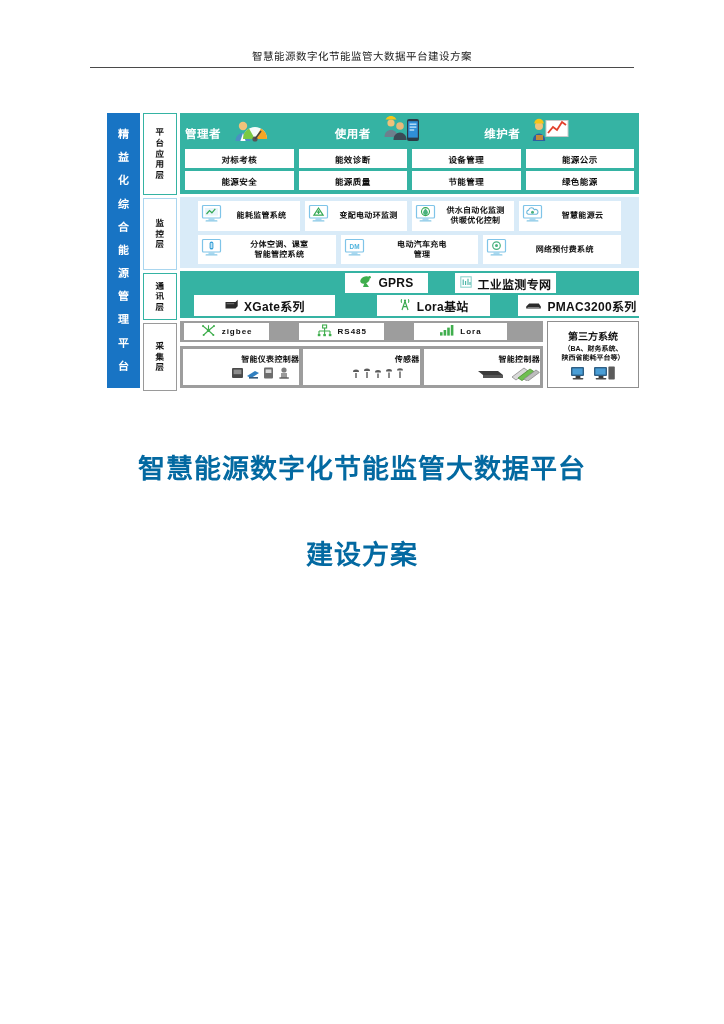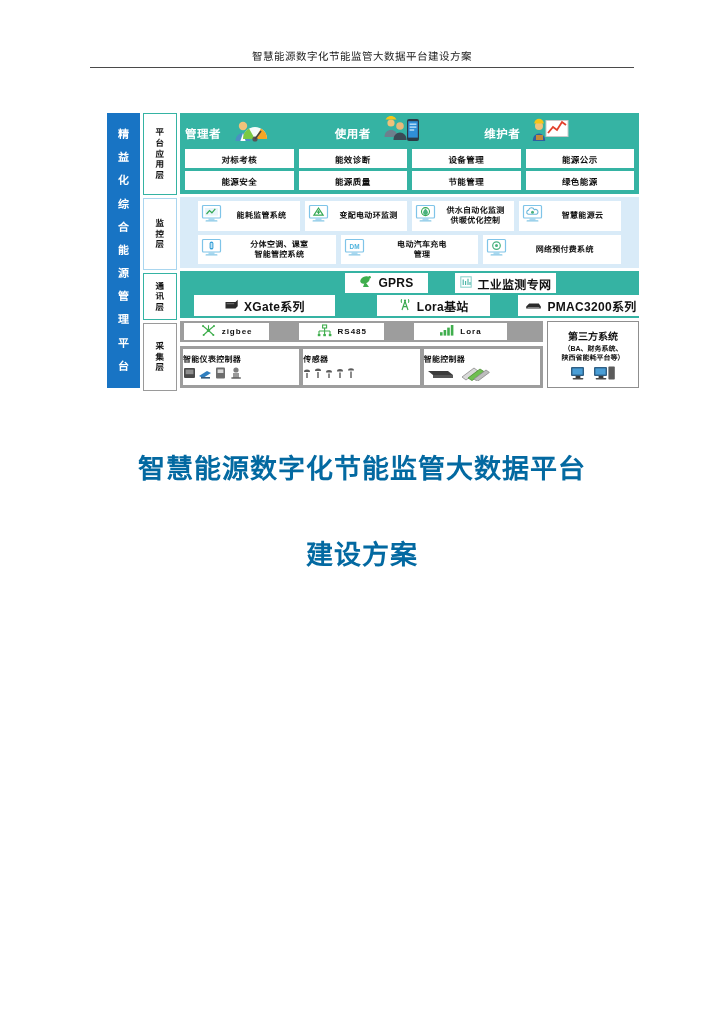--- a/index.html
+++ b/index.html
@@ -243,21 +243,21 @@
     display: flex;
     gap: 4px;
     padding: 3px;
     box-sizing: border-box;
   }
   .dev-box {
     flex: 1;
     background: #ffffff;
     display: flex;
     flex-direction: column;
-    align-items: flex-start;
+    align-items: flex-end;
     justify-content: center;
     gap: 1px;
     padding: 2px 0;
     box-sizing: border-box;
   }
   .dev-title {
     font-size: 8px;
     font-weight: bold;
     color: #111;
     letter-spacing: 0.3px;

